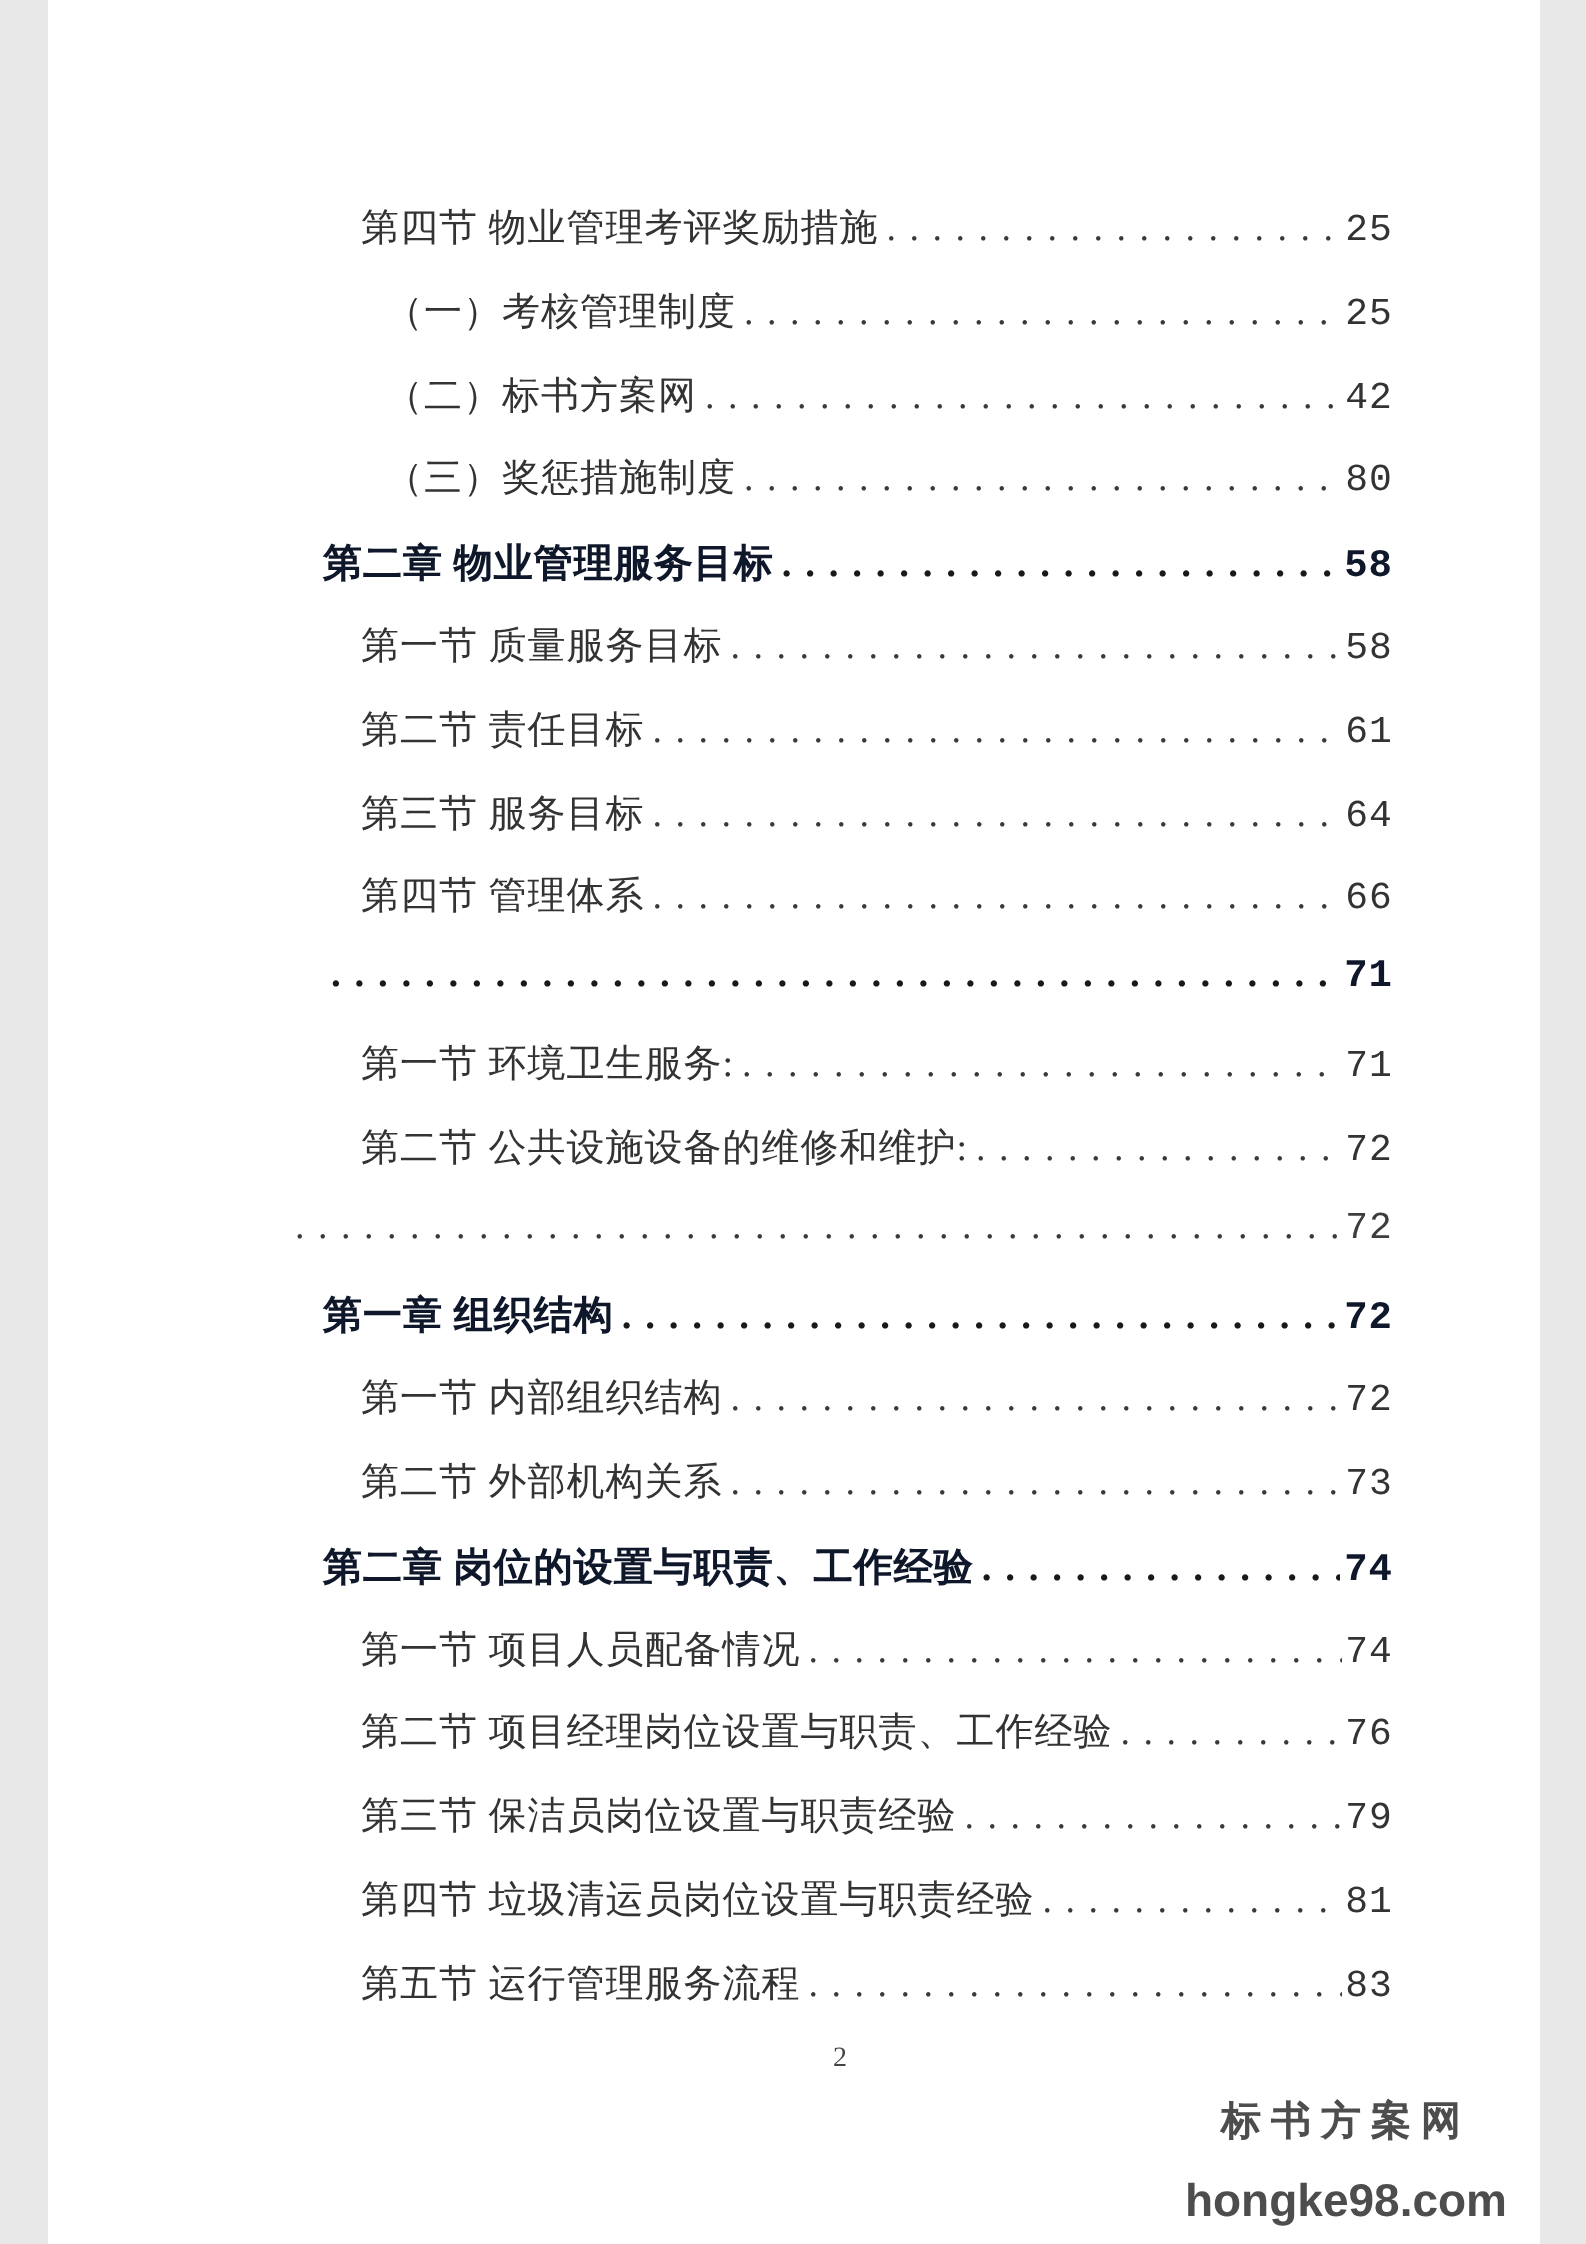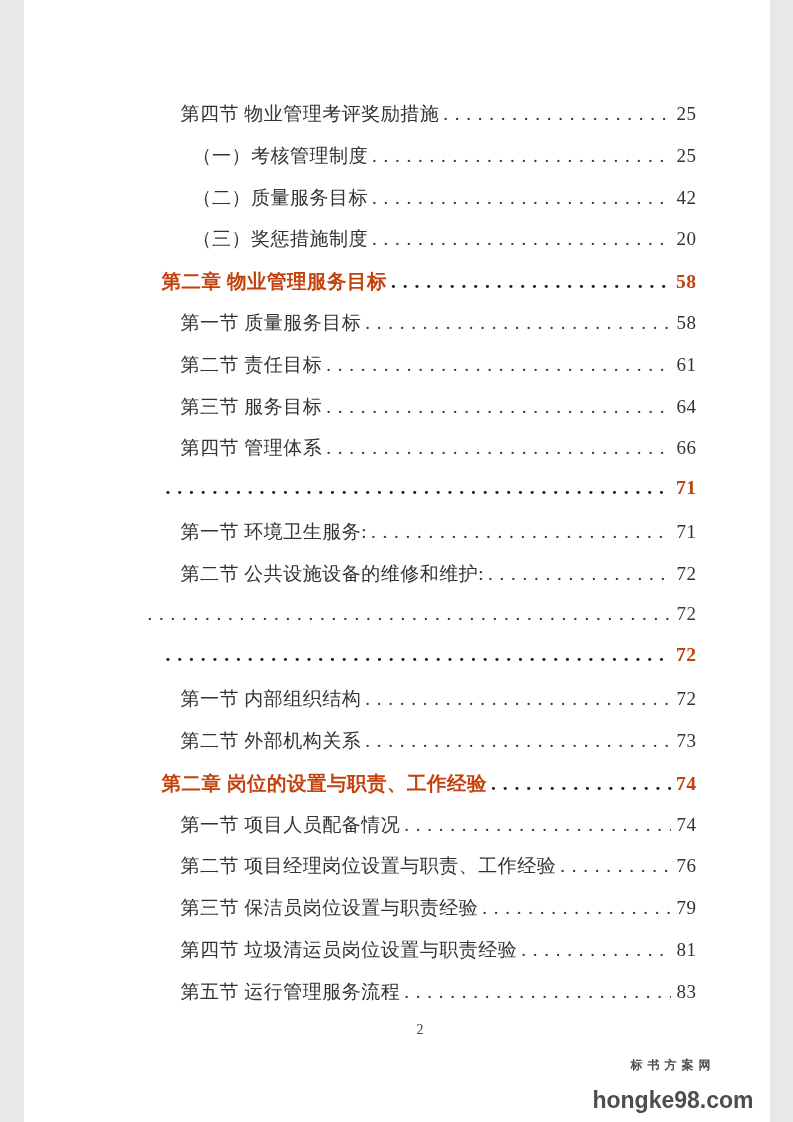--- a/index.html
+++ b/index.html
@@ -32,24 +32,24 @@
     flex: 1 1 auto;
     overflow: hidden;
     white-space: nowrap;
     margin: 0 2px 0 4px;
     color: #3a3a3a;
   }
   .dots::after {
     content: ". . . . . . . . . . . . . . . . . . . . . . . . . . . . . . . . . . . . . . . . . . . . . . . . . . . . . . . . . . . . . . . .";
     letter-spacing: 1px;
   }
-  .toc-page { flex: 0 0 auto; text-align: right; min-width: 24px; }
+  .toc-page { flex: 0 0 auto; text-align: center; min-width: 24px; font-family: Liberation Mono, monospace; }
   
   .lv-part    { padding-left: 0px;  color: #3d3d3d; }
-  .lv-chapter { padding-left: 18px; font-weight: 700; color: #c2410c; font-size: 19.5px; }
+  .lv-chapter { padding-left: 18px; font-weight: 700; color: #0f172a; font-size: 19.5px; }
   .lv-chapter .dots { color: #191919; }
   .lv-section { padding-left: 37px; }
   .lv-sub     { padding-left: 49px; }
   .footer-pagenum {
     position: absolute;
     top: 1022px;
     left: 120px;
     width: 553px;
     text-align: center;
     font-size: 14px;
@@ -58,21 +58,21 @@
   .watermark {
     position: absolute;
     right: 16px;
     bottom: 10px;
     text-align: center;
     color: #4d4d4d;
     font-family: "Liberation Sans", "DejaVu Sans", sans-serif;
     line-height: 1.05;
   }
   .watermark .wm-cn {
-    font-size: 12px;
+    font-size: 20px;
     font-weight: 700;
     letter-spacing: 5px;
   }
   .watermark .wm-url {
     font-size: 23px;
     font-weight: 700;
     letter-spacing: 0px;
     margin-top: 16px;
   }
 </style>
@@ -86,28 +86,28 @@
       <span class="toc-text">第四节 物业管理考评奖励措施</span>
       <span class="dots"></span>
       <span class="toc-page">25</span>
     </div>
       <div class="toc-row lv-sub">
       <span class="toc-text">（一）考核管理制度</span>
       <span class="dots"></span>
       <span class="toc-page">25</span>
     </div>
       <div class="toc-row lv-sub">
-      <span class="toc-text">（二）质量服务目标</span>
+      <span class="toc-text">（二）标书方案网</span>
       <span class="dots"></span>
       <span class="toc-page">42</span>
     </div>
       <div class="toc-row lv-sub">
       <span class="toc-text">（三）奖惩措施制度</span>
       <span class="dots"></span>
-      <span class="toc-page">20</span>
+      <span class="toc-page">80</span>
     </div>
       <div class="toc-row lv-chapter">
       <span class="toc-text">第二章 物业管理服务目标</span>
       <span class="dots"></span>
       <span class="toc-page">58</span>
     </div>
       <div class="toc-row lv-section">
       <span class="toc-text">第一节 质量服务目标</span>
       <span class="dots"></span>
       <span class="toc-page">58</span>
@@ -139,20 +139,21 @@
       <div class="toc-row lv-section">
       <span class="toc-text">第二节 公共设施设备的维修和维护:</span>
       <span class="dots"></span>
       <span class="toc-page">72</span>
     </div>
       <div class="toc-row lv-part">
       <span class="dots"></span>
       <span class="toc-page">72</span>
     </div>
       <div class="toc-row lv-chapter">
+      <span class="toc-text">第一章 组织结构</span>
       <span class="dots"></span>
       <span class="toc-page">72</span>
     </div>
       <div class="toc-row lv-section">
       <span class="toc-text">第一节 内部组织结构</span>
       <span class="dots"></span>
       <span class="toc-page">72</span>
     </div>
       <div class="toc-row lv-section">
       <span class="toc-text">第二节 外部机构关系</span>

